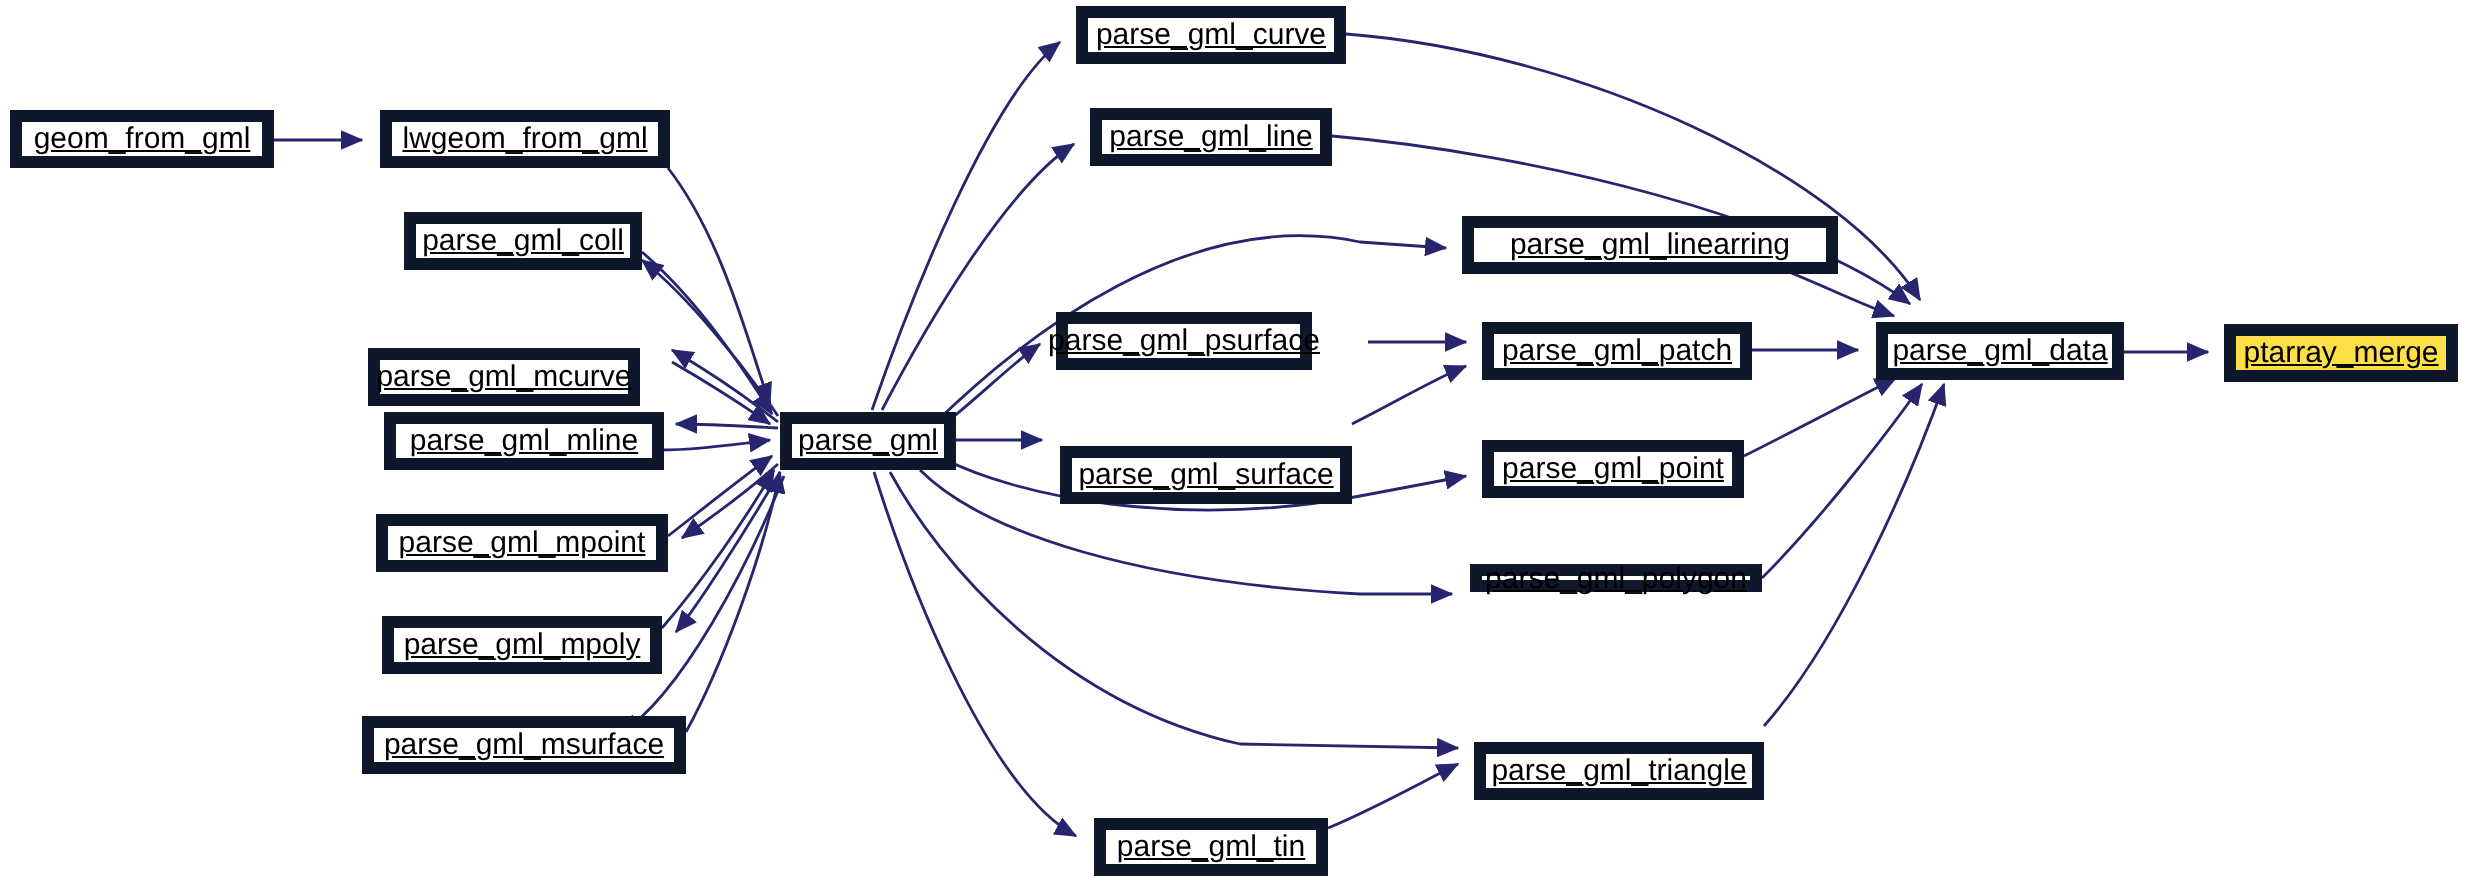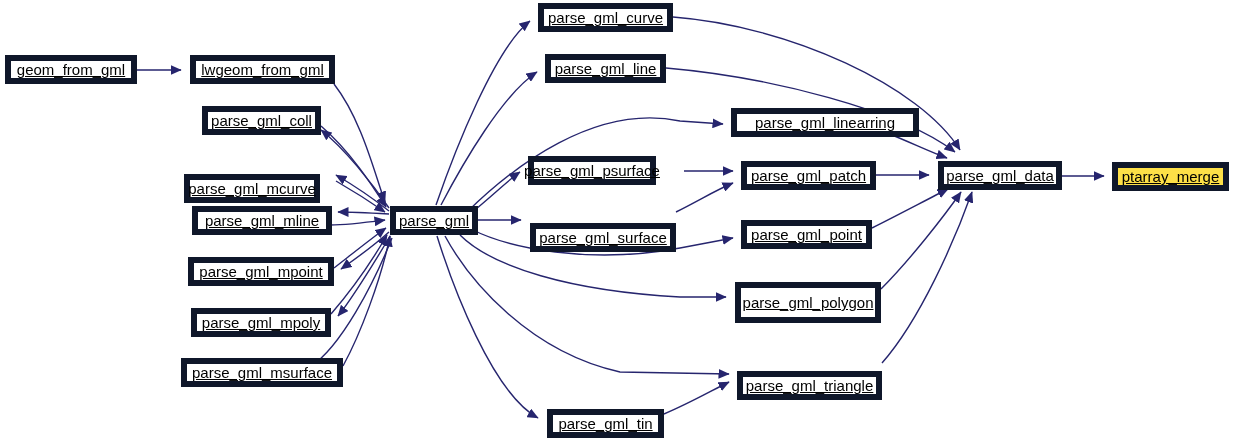--- a/index.html
+++ b/index.html
@@ -137,21 +137,21 @@
       </div>
       <div class="node" style="left: 530px; top: 206px; width: 146px; height: 29px; margin-top: 17px;">
         <span class="label">parse_gml_surface</span>
       </div>
       <div class="node" style="left: 741px; top: 161px; width: 135px; height: 29px;">
         <span class="label">parse_gml_patch</span>
       </div>
       <div class="node" style="left: 741px; top: 220px; width: 131px; height: 29px;">
         <span class="label">parse_gml_point</span>
       </div>
-      <div class="node" style="left: 735px; top: 282px; width: 146px; height: 41px;">
+      <div class="node" style="left: 735px; top: 282px; width: 146px; height: 14px;">
         <span class="label">parse_gml_polygon</span>
       </div>
       <div class="node" style="left: 737px; top: 358px; width: 145px; height: 29px; margin-top: 13px;">
         <span class="label">parse_gml_triangle</span>
       </div>
       <div class="node" style="left: 547px; top: 409px; width: 117px; height: 29px; justify-content: center;">
         <span class="label">parse_gml_tin</span>
       </div>
       <div class="node" style="left: 938px; top: 161px; width: 124px; height: 29px;">
         <span class="label">parse_gml_data</span>

